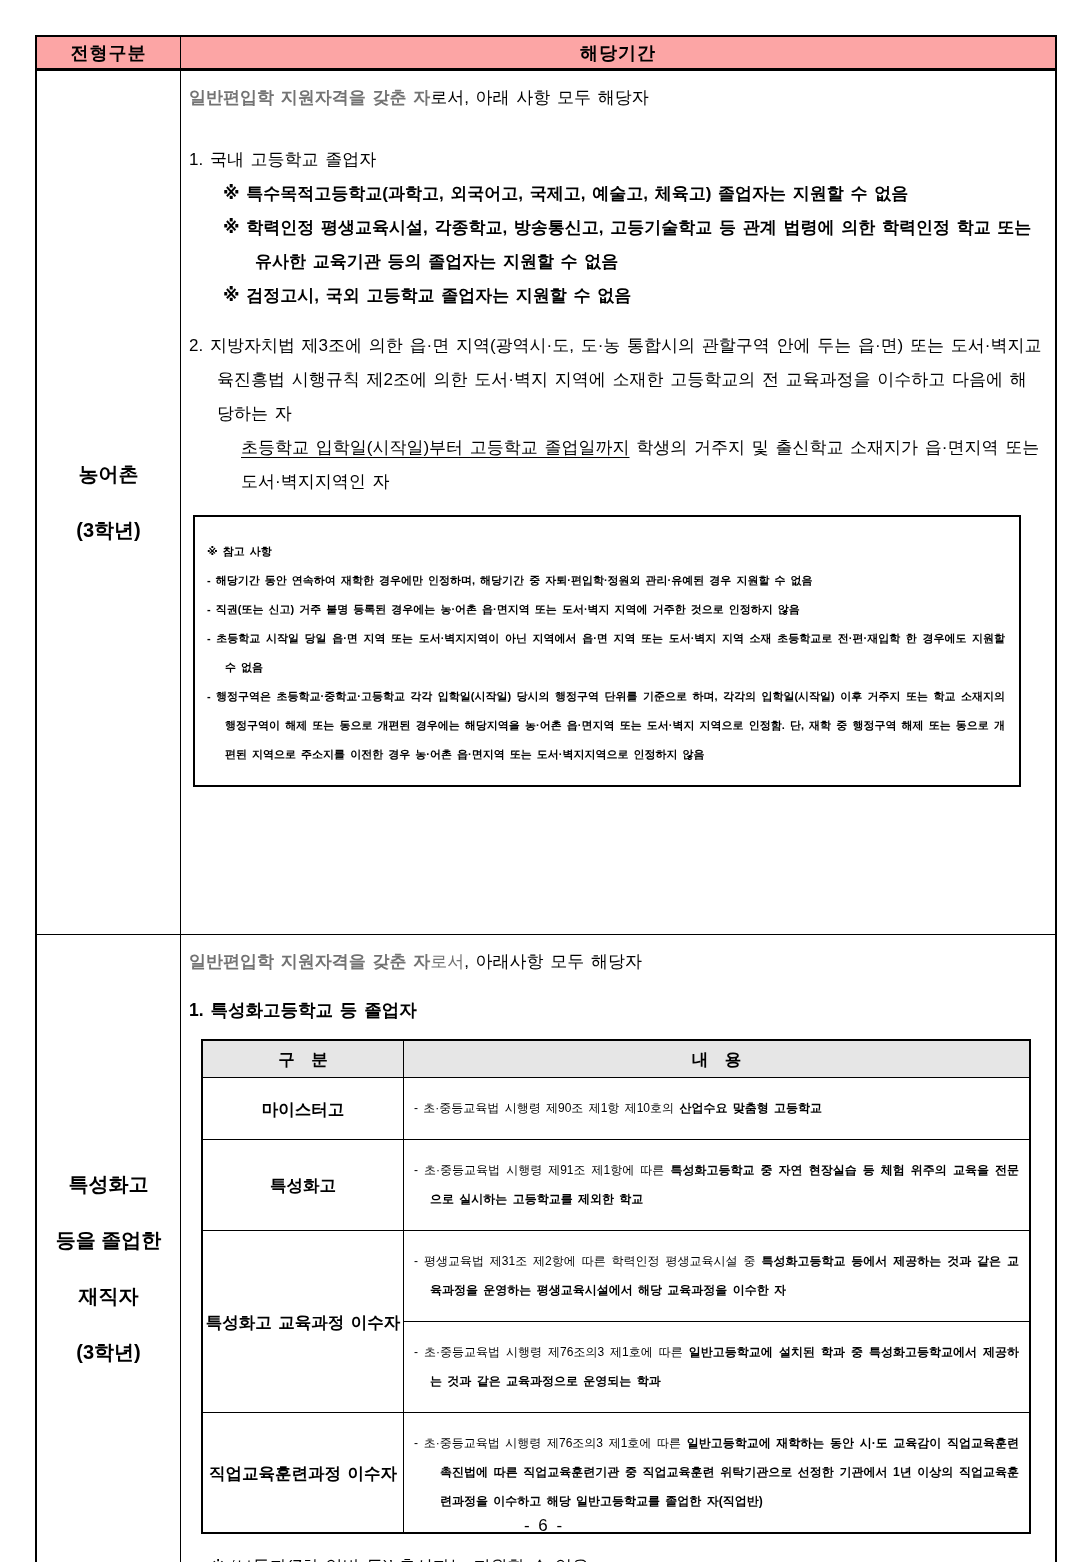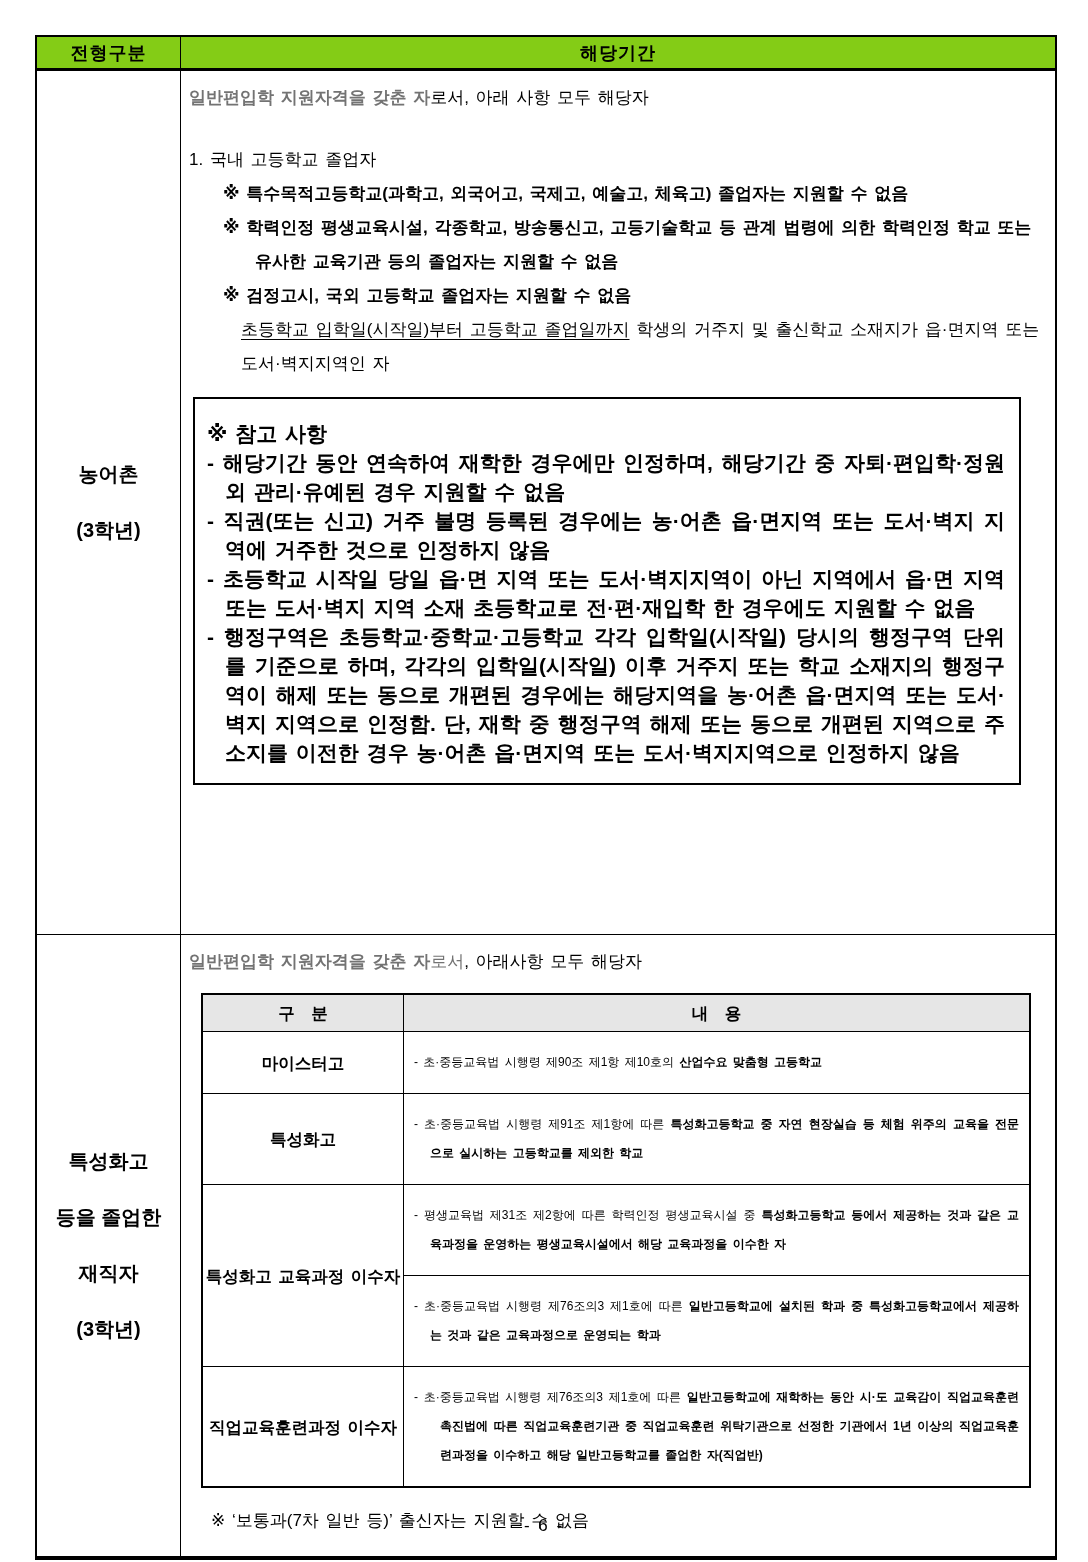--- a/index.html
+++ b/index.html
@@ -5,21 +5,21 @@
   html,body { margin:0; padding:0; background:#ffffff; }
   body { font-family:"Liberation Sans","DejaVu Sans",sans-serif; color:#000; }
   .page { position:relative; width:1088px; height:1562px; background:#fff; overflow:hidden; }
 
   .doc-table { position:absolute; left:35px; top:35px; width:1018px;
                border:2px solid #000; border-bottom-width:4px; }
   .row { display:flex; }
   .col1 { flex:0 0 144px; border-right:1px solid #000; box-sizing:border-box; }
   .col2 { flex:1; min-width:0; box-sizing:border-box; }
 
-  .thead { background:#84cc16; border-bottom:3px solid #000; height:31px; }
+  .thead { background:#fca5a5; border-bottom:3px solid #000; height:31px; }
   .thead .cell { display:flex; align-items:center; justify-content:center;
                  font-weight:bold; font-size:18px; letter-spacing:1px; }
 
   .section { border-bottom:1px solid #000; }
   .section:last-child { border-bottom:none; }
   .sec1 { min-height:863px; }
   .sec2 { min-height:522px; }
 
   .rowlabel { display:flex; flex-direction:column; justify-content:center;
               align-items:center; font-weight:bold; font-size:20px; line-height:37px;
@@ -33,21 +33,21 @@
   .u { text-decoration:underline; text-underline-offset:4px;margin-top:28px; }
 
   .intro { margin-bottom:28px !important; }
   .note  { font-weight:bold; margin-left:34px !important; padding-left:32px; text-indent:-32px; }
   .item2 { margin-top:16px !important; padding-left:28px; text-indent:-28px; }
   .sub   { margin-left:30px !important; }
   .sub2  { margin-left:52px !important; }
 
   .refbox { margin:16px 22px 12px 4px; border:2px solid #000;
             padding:20px 14px 16px 12px; font-weight:bold;
-            font-size:21px; line-height:29px; }
+            font-size:11px; line-height:29px; }
   .refbox p { margin:0; text-align:justify; }
   .refbox .bi { padding-left:18px; text-indent:-18px; }
 
   .heading { margin-top:12px !important; font-weight:bold; font-size:17.5px; }
 
   table.inner { border-collapse:collapse; width:calc(100% - 24px);
                 margin:12px 12px 0 12px; border:2px solid #000; table-layout:fixed; }
   table.inner th, table.inner td { border:1px solid #000;margin-left:22px; }
   table.inner th { background:#e6e6e6; height:30px; font-size:16.5px;
                    font-weight:bold; text-align:center; }
@@ -80,20 +80,21 @@
         <div>(3학년)</div>
       </div>
       <div class="col2 content">
         <p class="intro"><span class="blue b">일반편입학 지원자격을 갖춘 자</span><span>로서, 아래 사항 모두 해당자</span></p>
 
         <p>1. 국내 고등학교 졸업자</p>
         <p class="note">※ 특수목적고등학교(과학고, 외국어고, 국제고, 예술고, 체육고) 졸업자는 지원할 수 없음</p>
         <p class="note">※ 학력인정 평생교육시설, 각종학교, 방송통신고, 고등기술학교 등 관계 법령에 의한 학력인정 학교 또는 유사한 교육기관 등의 졸업자는 지원할 수 없음</p>
         <p class="note">※ 검정고시, 국외 고등학교 졸업자는 지원할 수 없음</p>
 
+        <p class="item2">2. 지방자치법 제3조에 의한 읍·면 지역(광역시·도, 도·농 통합시의 관할구역 안에 두는 읍·면) 또는 도서·벽지교육진흥법 시행규칙 제2조에 의한 도서·벽지 지역에 소재한 고등학교의 전 교육과정을 이수하고 다음에 해당하는 자</p>
         <p class="sub2"><span class="u">초등학교 입학일(시작일)부터 고등학교 졸업일까지</span><span> 학생의 거주지 및 출신학교 소재지가 읍·면지역 또는 도서·벽지지역인 자</span></p>
 
         <div class="refbox">
           <p>※ 참고 사항</p>
           <p class="bi">- 해당기간 동안 연속하여 재학한 경우에만 인정하며, 해당기간 중 자퇴·편입학·정원외 관리·유예된 경우 지원할 수 없음</p>
           <p class="bi">- 직권(또는 신고) 거주 불명 등록된 경우에는 농·어촌 읍·면지역 또는 도서·벽지 지역에 거주한 것으로 인정하지 않음</p>
           <p class="bi">- 초등학교 시작일 당일 읍·면 지역 또는 도서·벽지지역이 아닌 지역에서 읍·면 지역 또는 도서·벽지 지역 소재 초등학교로 전·편·재입학 한 경우에도 지원할 수 없음</p>
           <p class="bi">- 행정구역은 초등학교·중학교·고등학교 각각 입학일(시작일) 당시의 행정구역 단위를 기준으로 하며, 각각의 입학일(시작일) 이후 거주지 또는 학교 소재지의 행정구역이 해제 또는 동으로 개편된 경우에는 해당지역을 농·어촌 읍·면지역 또는 도서·벽지 지역으로 인정함. 단, 재학 중 행정구역 해제 또는 동으로 개편된 지역으로 주소지를 이전한 경우 농·어촌 읍·면지역 또는 도서·벽지지역으로 인정하지 않음</p>
         </div>
       </div>
@@ -102,20 +103,21 @@
     <div class="row section sec2">
       <div class="col1 rowlabel">
         <div>특성화고</div>
         <div>등을 졸업한</div>
         <div>재직자</div>
         <div>(3학년)</div>
       </div>
       <div class="col2 content">
         <p class="intro" style="margin-bottom:14px !important"><span class="blue b">일반편입학 지원자격을 갖춘 자</span><span class="blue">로서</span><span>, 아래사항 모두 해당자</span></p>
 
+        <p class="heading">1. 특성화고등학교 등 졸업자</p>
 
         <table class="inner">
           <tbody>
               <tr>
             <th class="ilbl-h" style="width:198px">구　분</th>
             <th>내　용</th>
           </tr>
           <tr>
             <td class="ilbl">마이스터고</td>
             <td class="ictn">

